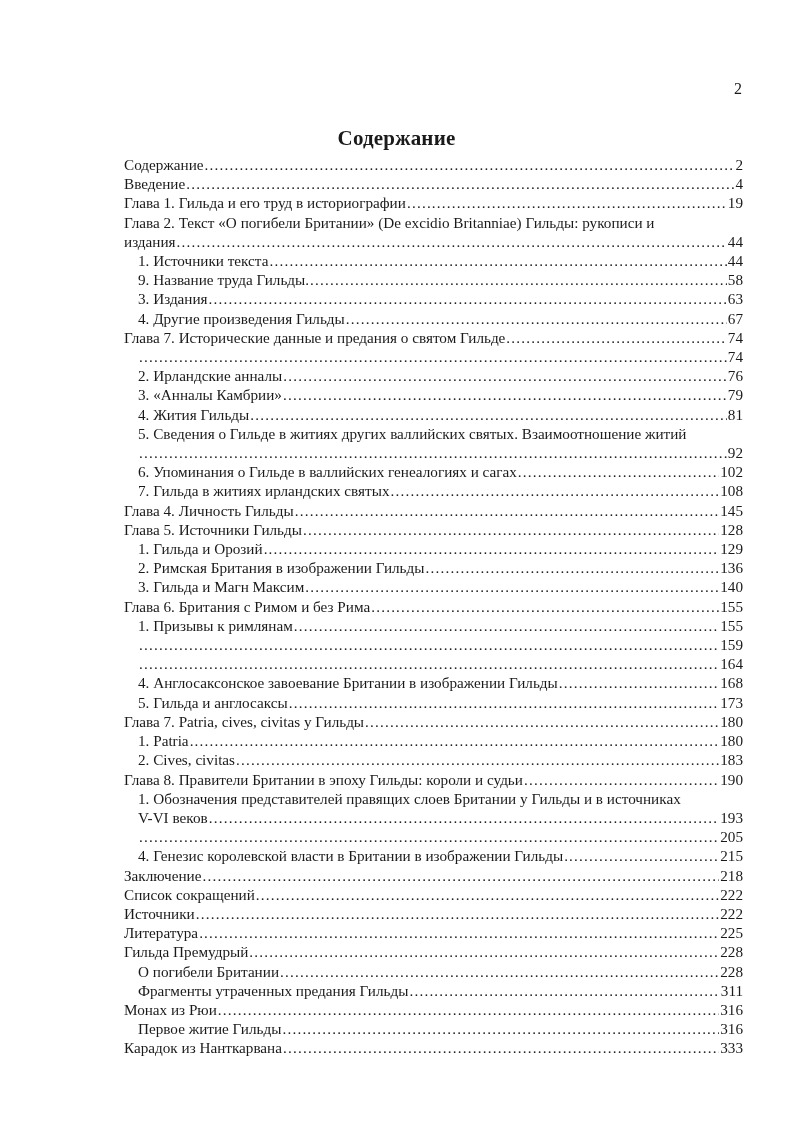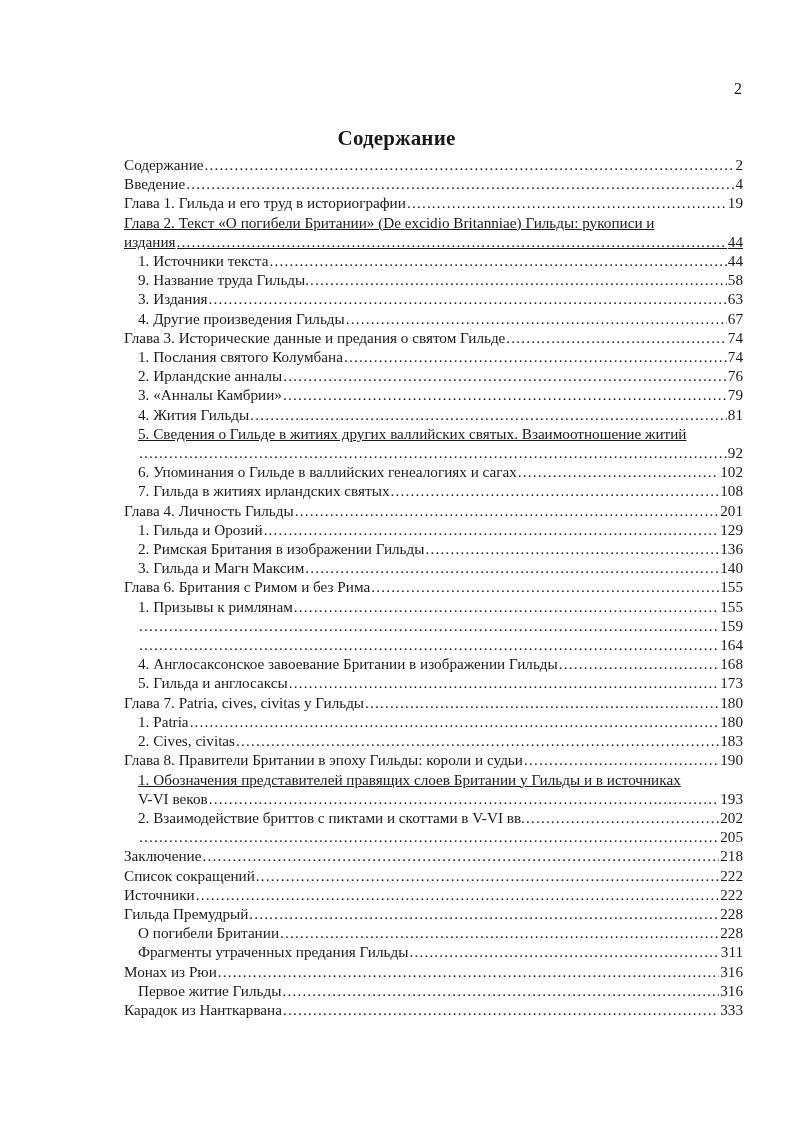--- a/index.html
+++ b/index.html
@@ -44,21 +44,20 @@
     overflow: hidden;
     margin: 0 1px;
     letter-spacing: 1.2px;
   }
   .entry .dots::before {
     content: "................................................................................................................................................................................................................................";
   }
   .entry .page { flex: 0 0 auto; text-align: right; }
   .wrap-first {
     white-space: nowrap;
-    text-decoration: underline;
   }
   .wrap-first.level-1 { padding-left: 14px; }
 </style>
 </head>
 <body>
 
 <div class="page-number">2</div>
 <h1 class="toc-title" style="margin:0;">Содержание</h1>
 
 <div class="toc" id="toc">
@@ -71,21 +70,21 @@
       <span class="label">Введение</span>
       <span class="dots"></span>
       <span class="page">4</span>
     </div>
     <div class="entry level-0">
       <span class="label">Глава 1. Гильда и его труд в историографии</span>
       <span class="dots"></span>
       <span class="page">19</span>
     </div>
     <div class="wrap-first level-0">Глава 2. Текст «О погибели Британии» (De excidio Britanniae) Гильды: рукописи и</div>
-    <div class="entry level-0-cont level-0" style="padding-left: 0px; text-decoration: underline;">
+    <div class="entry level-0-cont level-0" style="padding-left: 0px;">
       <span class="label">издания</span>
       <span class="dots"></span>
       <span class="page">44</span>
     </div>
     <div class="entry level-1">
       <span class="label">1. Источники текста</span>
       <span class="dots"></span>
       <span class="page">44</span>
     </div>
     <div class="entry level-1">
@@ -97,26 +96,25 @@
       <span class="label">3. Издания</span>
       <span class="dots"></span>
       <span class="page">63</span>
     </div>
     <div class="entry level-1">
       <span class="label">4. Другие произведения Гильды</span>
       <span class="dots"></span>
       <span class="page">67</span>
     </div>
     <div class="entry level-0">
-      <span class="label">Глава 3. Исторические данные и предания о святом Гильде</span>
+      <span class="label">Глава 7. Исторические данные и предания о святом Гильде</span>
       <span class="dots"></span>
       <span class="page">74</span>
     </div>
     <div class="entry level-1">
-      <span class="label">1. Послания святого Колумбана</span>
       <span class="dots"></span>
       <span class="page">74</span>
     </div>
     <div class="entry level-1">
       <span class="label">2. Ирландские анналы</span>
       <span class="dots"></span>
       <span class="page">76</span>
     </div>
     <div class="entry level-1">
       <span class="label">3. «Анналы Камбрии»</span>
@@ -139,21 +137,26 @@
       <span class="page">102</span>
     </div>
     <div class="entry level-1">
       <span class="label">7. Гильда в житиях ирландских святых</span>
       <span class="dots"></span>
       <span class="page">108</span>
     </div>
     <div class="entry level-0">
       <span class="label">Глава 4. Личность Гильды</span>
       <span class="dots"></span>
-      <span class="page">201</span>
+      <span class="page">145</span>
+    </div>
+    <div class="entry level-0">
+      <span class="label">Глава 5. Источники Гильды</span>
+      <span class="dots"></span>
+      <span class="page">128</span>
     </div>
     <div class="entry level-1">
       <span class="label">1. Гильда и Орозий</span>
       <span class="dots"></span>
       <span class="page">129</span>
     </div>
     <div class="entry level-1">
       <span class="label">2. Римская Британия в изображении Гильды</span>
       <span class="dots"></span>
       <span class="page">136</span>
@@ -211,42 +214,47 @@
       <span class="dots"></span>
       <span class="page">190</span>
     </div>
     <div class="wrap-first level-1">1. Обозначения представителей правящих слоев Британии у Гильды и в источниках</div>
     <div class="entry level-1-cont level-1">
       <span class="label">V-VI веков</span>
       <span class="dots"></span>
       <span class="page">193</span>
     </div>
     <div class="entry level-1">
-      <span class="label">2. Взаимодействие бриттов с пиктами и скоттами в V-VI вв.</span>
-      <span class="dots"></span>
-      <span class="page">202</span>
-    </div>
-    <div class="entry level-1">
       <span class="dots"></span>
       <span class="page">205</span>
     </div>
+    <div class="entry level-1">
+      <span class="label">4. Генезис королевской власти в Британии в изображении Гильды</span>
+      <span class="dots"></span>
+      <span class="page">215</span>
+    </div>
     <div class="entry level-0">
       <span class="label">Заключение</span>
       <span class="dots"></span>
       <span class="page">218</span>
     </div>
     <div class="entry level-0">
       <span class="label">Список сокращений</span>
       <span class="dots"></span>
       <span class="page">222</span>
     </div>
     <div class="entry level-0">
       <span class="label">Источники</span>
       <span class="dots"></span>
       <span class="page">222</span>
+    </div>
+    <div class="entry level-0">
+      <span class="label">Литература</span>
+      <span class="dots"></span>
+      <span class="page">225</span>
     </div>
     <div class="entry level-0">
       <span class="label">Гильда Премудрый</span>
       <span class="dots"></span>
       <span class="page">228</span>
     </div>
     <div class="entry level-1">
       <span class="label">О погибели Британии</span>
       <span class="dots"></span>
       <span class="page">228</span>

